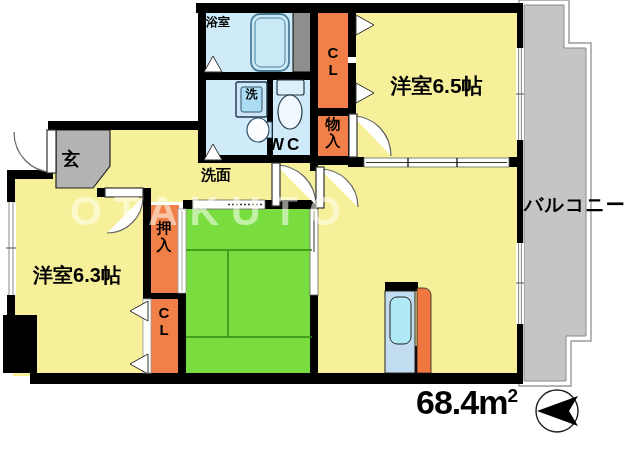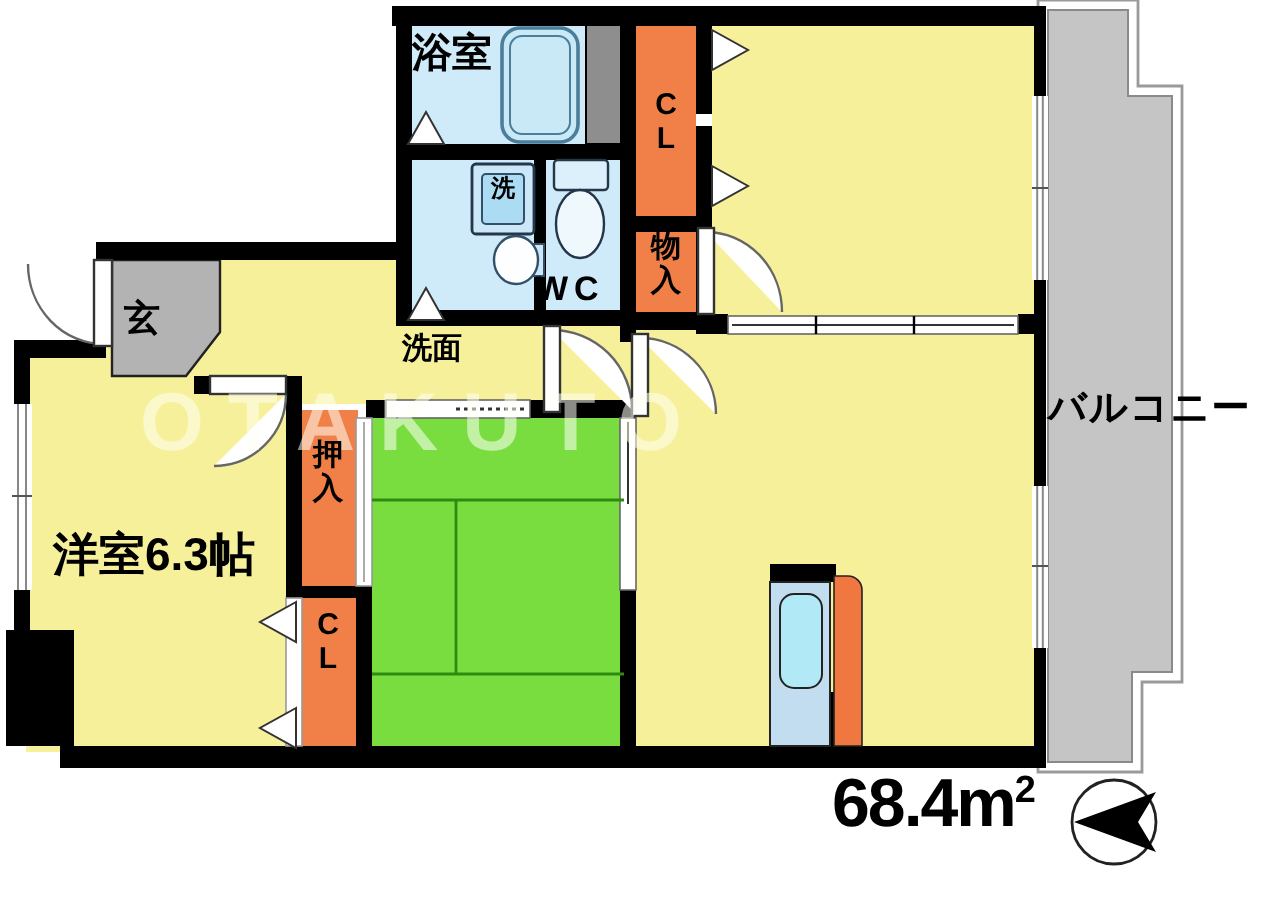--- a/index.html
+++ b/index.html
@@ -189,33 +189,34 @@
   </g>
 
   <g>
     <circle cx="557" cy="411" r="21" fill="#fff" stroke="#222" stroke-width="1.4"></circle>
     <polygon points="537,411 578,396 569,411 578,426" fill="#000"></polygon>
   </g>
 </svg>
 
   <div class="lbl" id="watermark">OTAKUTO</div>
 
-  <div class="lbl" style="left:206px;top:16px;font-size:20px;">浴室</div>
+  <div class="lbl" style="left:206px;top:16px;font-size:12px;">浴室</div>
   <div class="lbl center" style="left:318px;top:44px;width:30px;font-size:15px;">C
 L</div>
+  <div class="lbl center" style="left:356px;top:74px;width:161px;font-size:21px;">洋室6.5帖</div>
   <div class="lbl center" style="left:314px;top:115px;width:38px;font-size:15px;">物
 入</div>
   <div class="lbl center" style="left:236px;top:88px;width:31px;font-size:12px;">洗</div>
   <div class="lbl" style="left:201px;top:118px;font-size:15px;margin-top:48px;">洗面</div>
   <div class="lbl" style="left:268px;top:135px;font-size:17px;letter-spacing:3px;">WC</div>
   <div class="lbl" style="left:524px;top:194px;font-size:19px;letter-spacing:1px;">バルコニー</div>
   <div class="lbl" style="left:62px;top:149px;font-size:18px;">玄</div>
   <div class="lbl center" style="left:146px;top:219px;width:36px;font-size:15px;">押
 入</div>
-  <div class="lbl center" style="left:8px;top:264px;width:138px;font-size:23px;">洋室6.3帖</div>
+  <div class="lbl center" style="left:8px;top:264px;width:138px;font-size:20px;">洋室6.3帖</div>
   <div class="lbl center" style="left:146px;top:304px;width:36px;font-size:15px;">C
 L</div>
 
   <div id="area-label">
     <span class="num">68.4m</span><span class="sup">2</span>
   </div>
 
 </div>
 
 </body></html>

